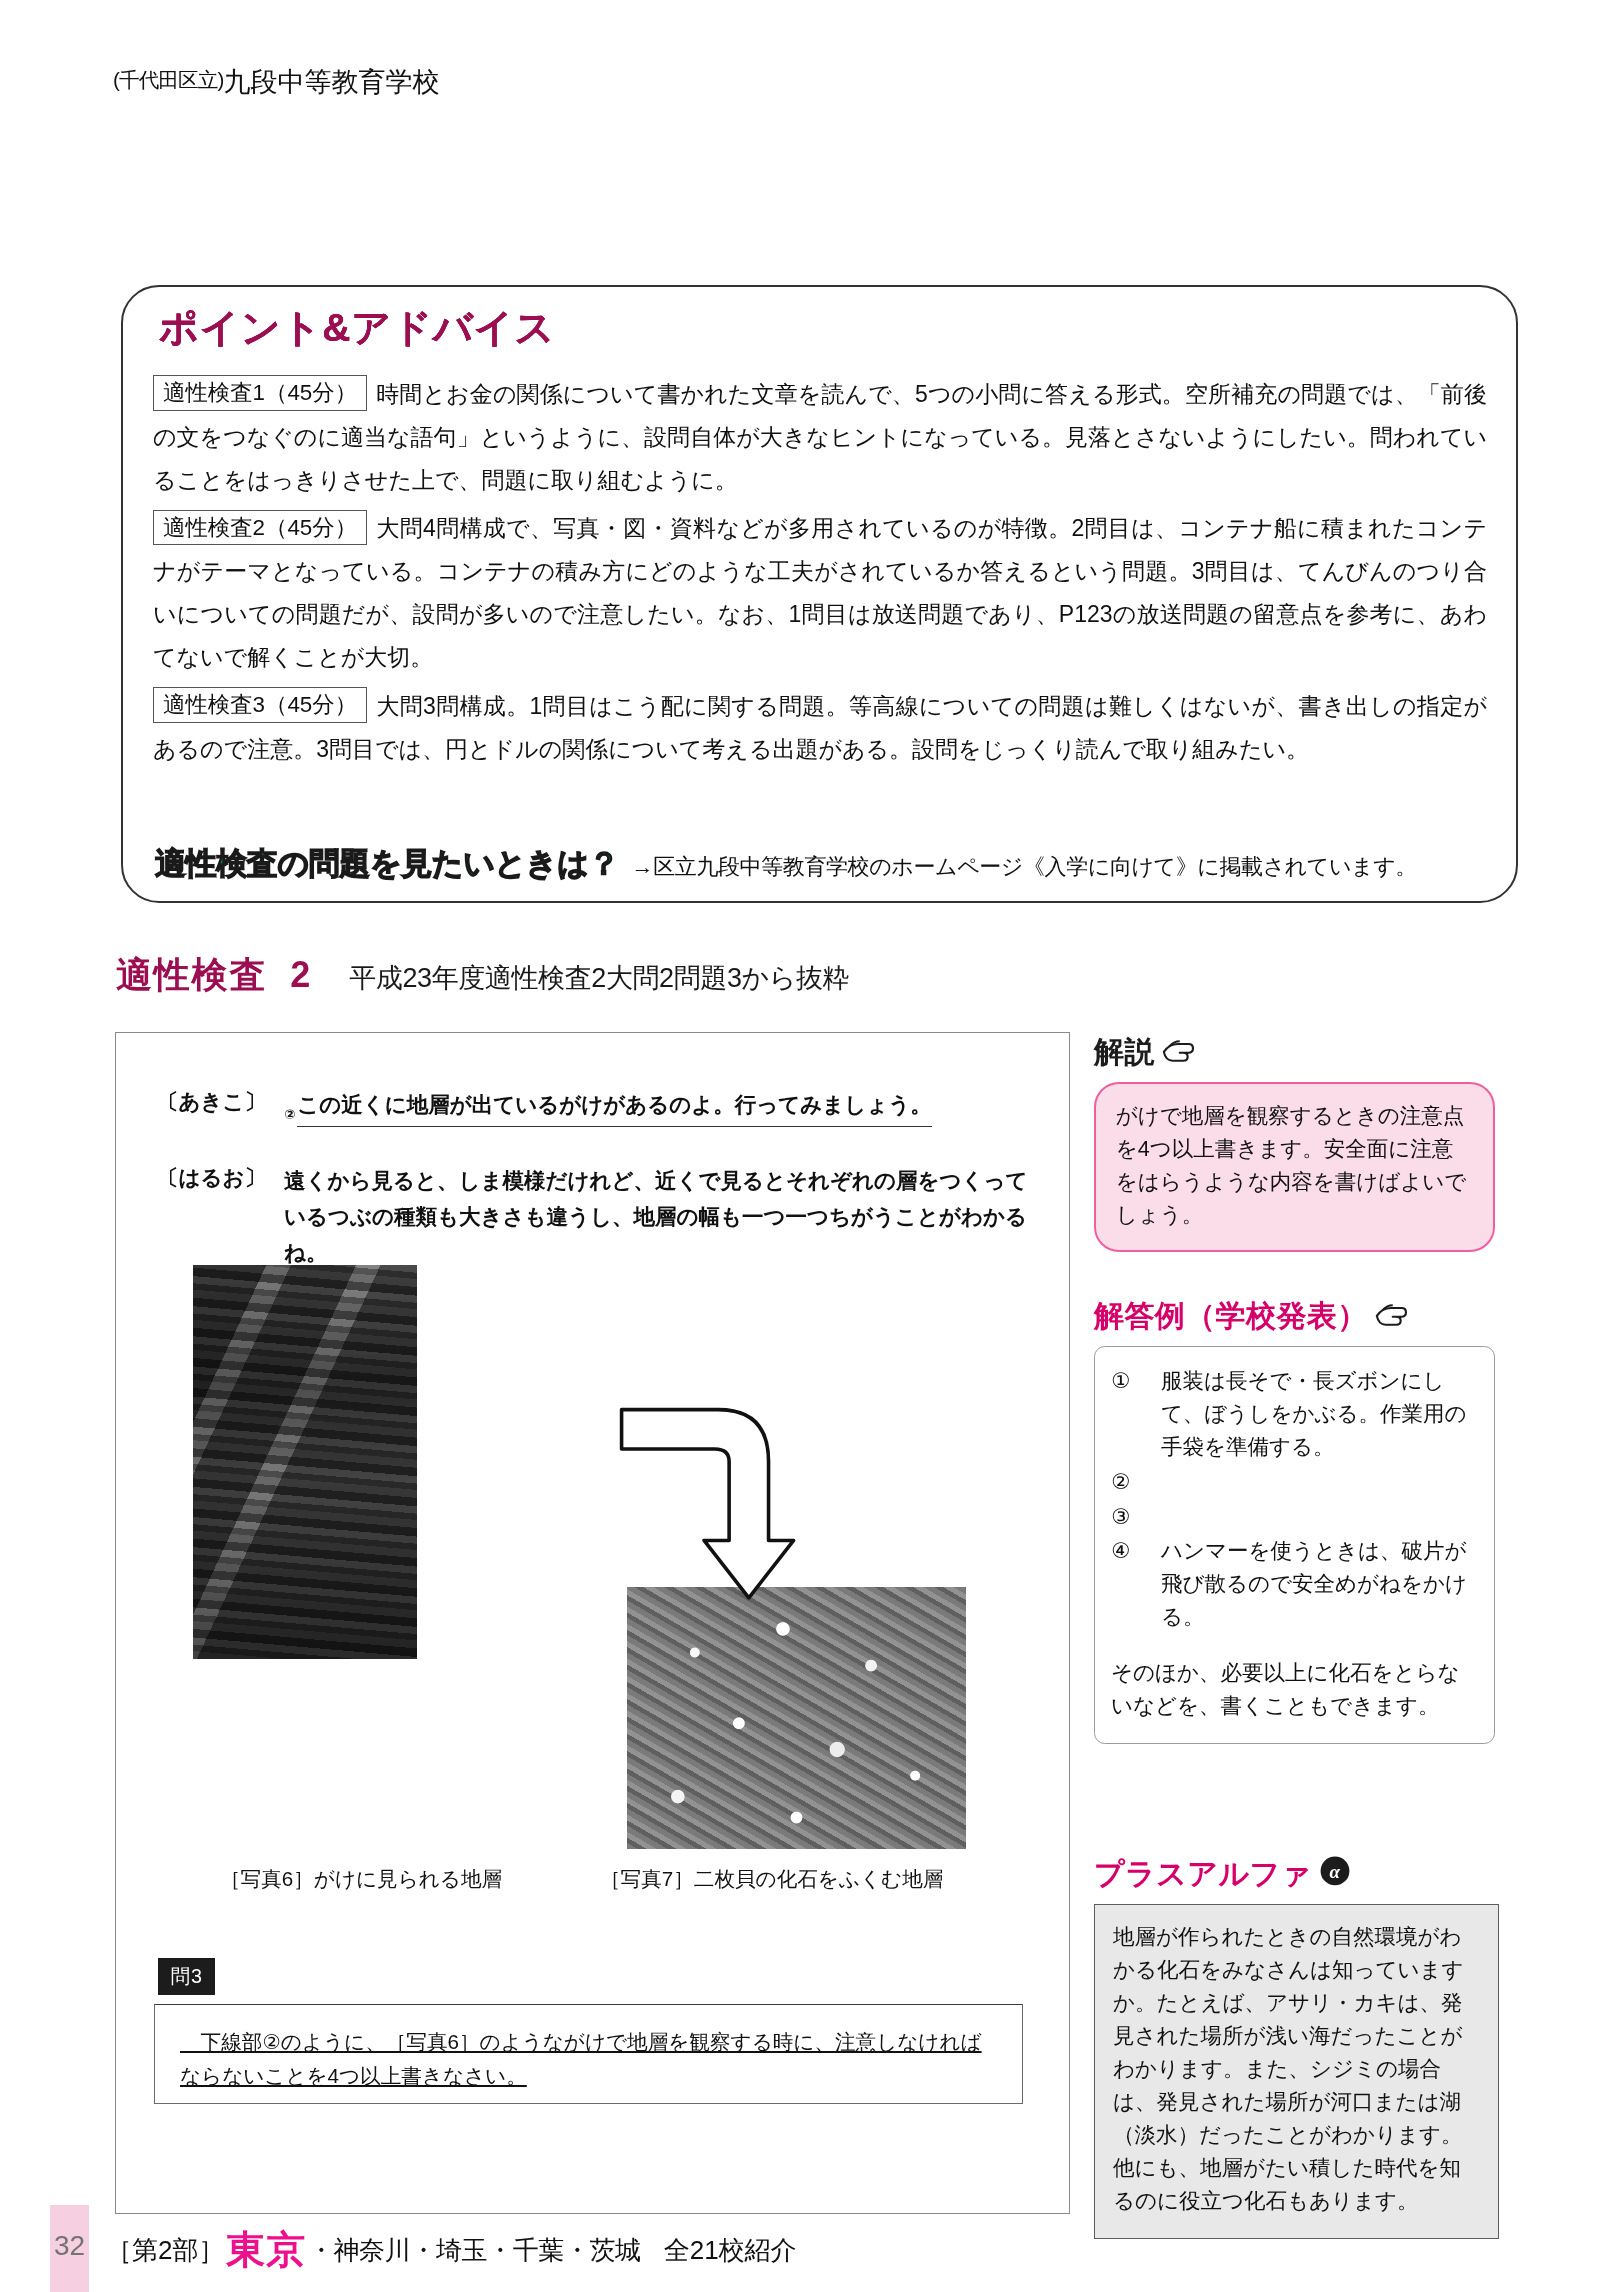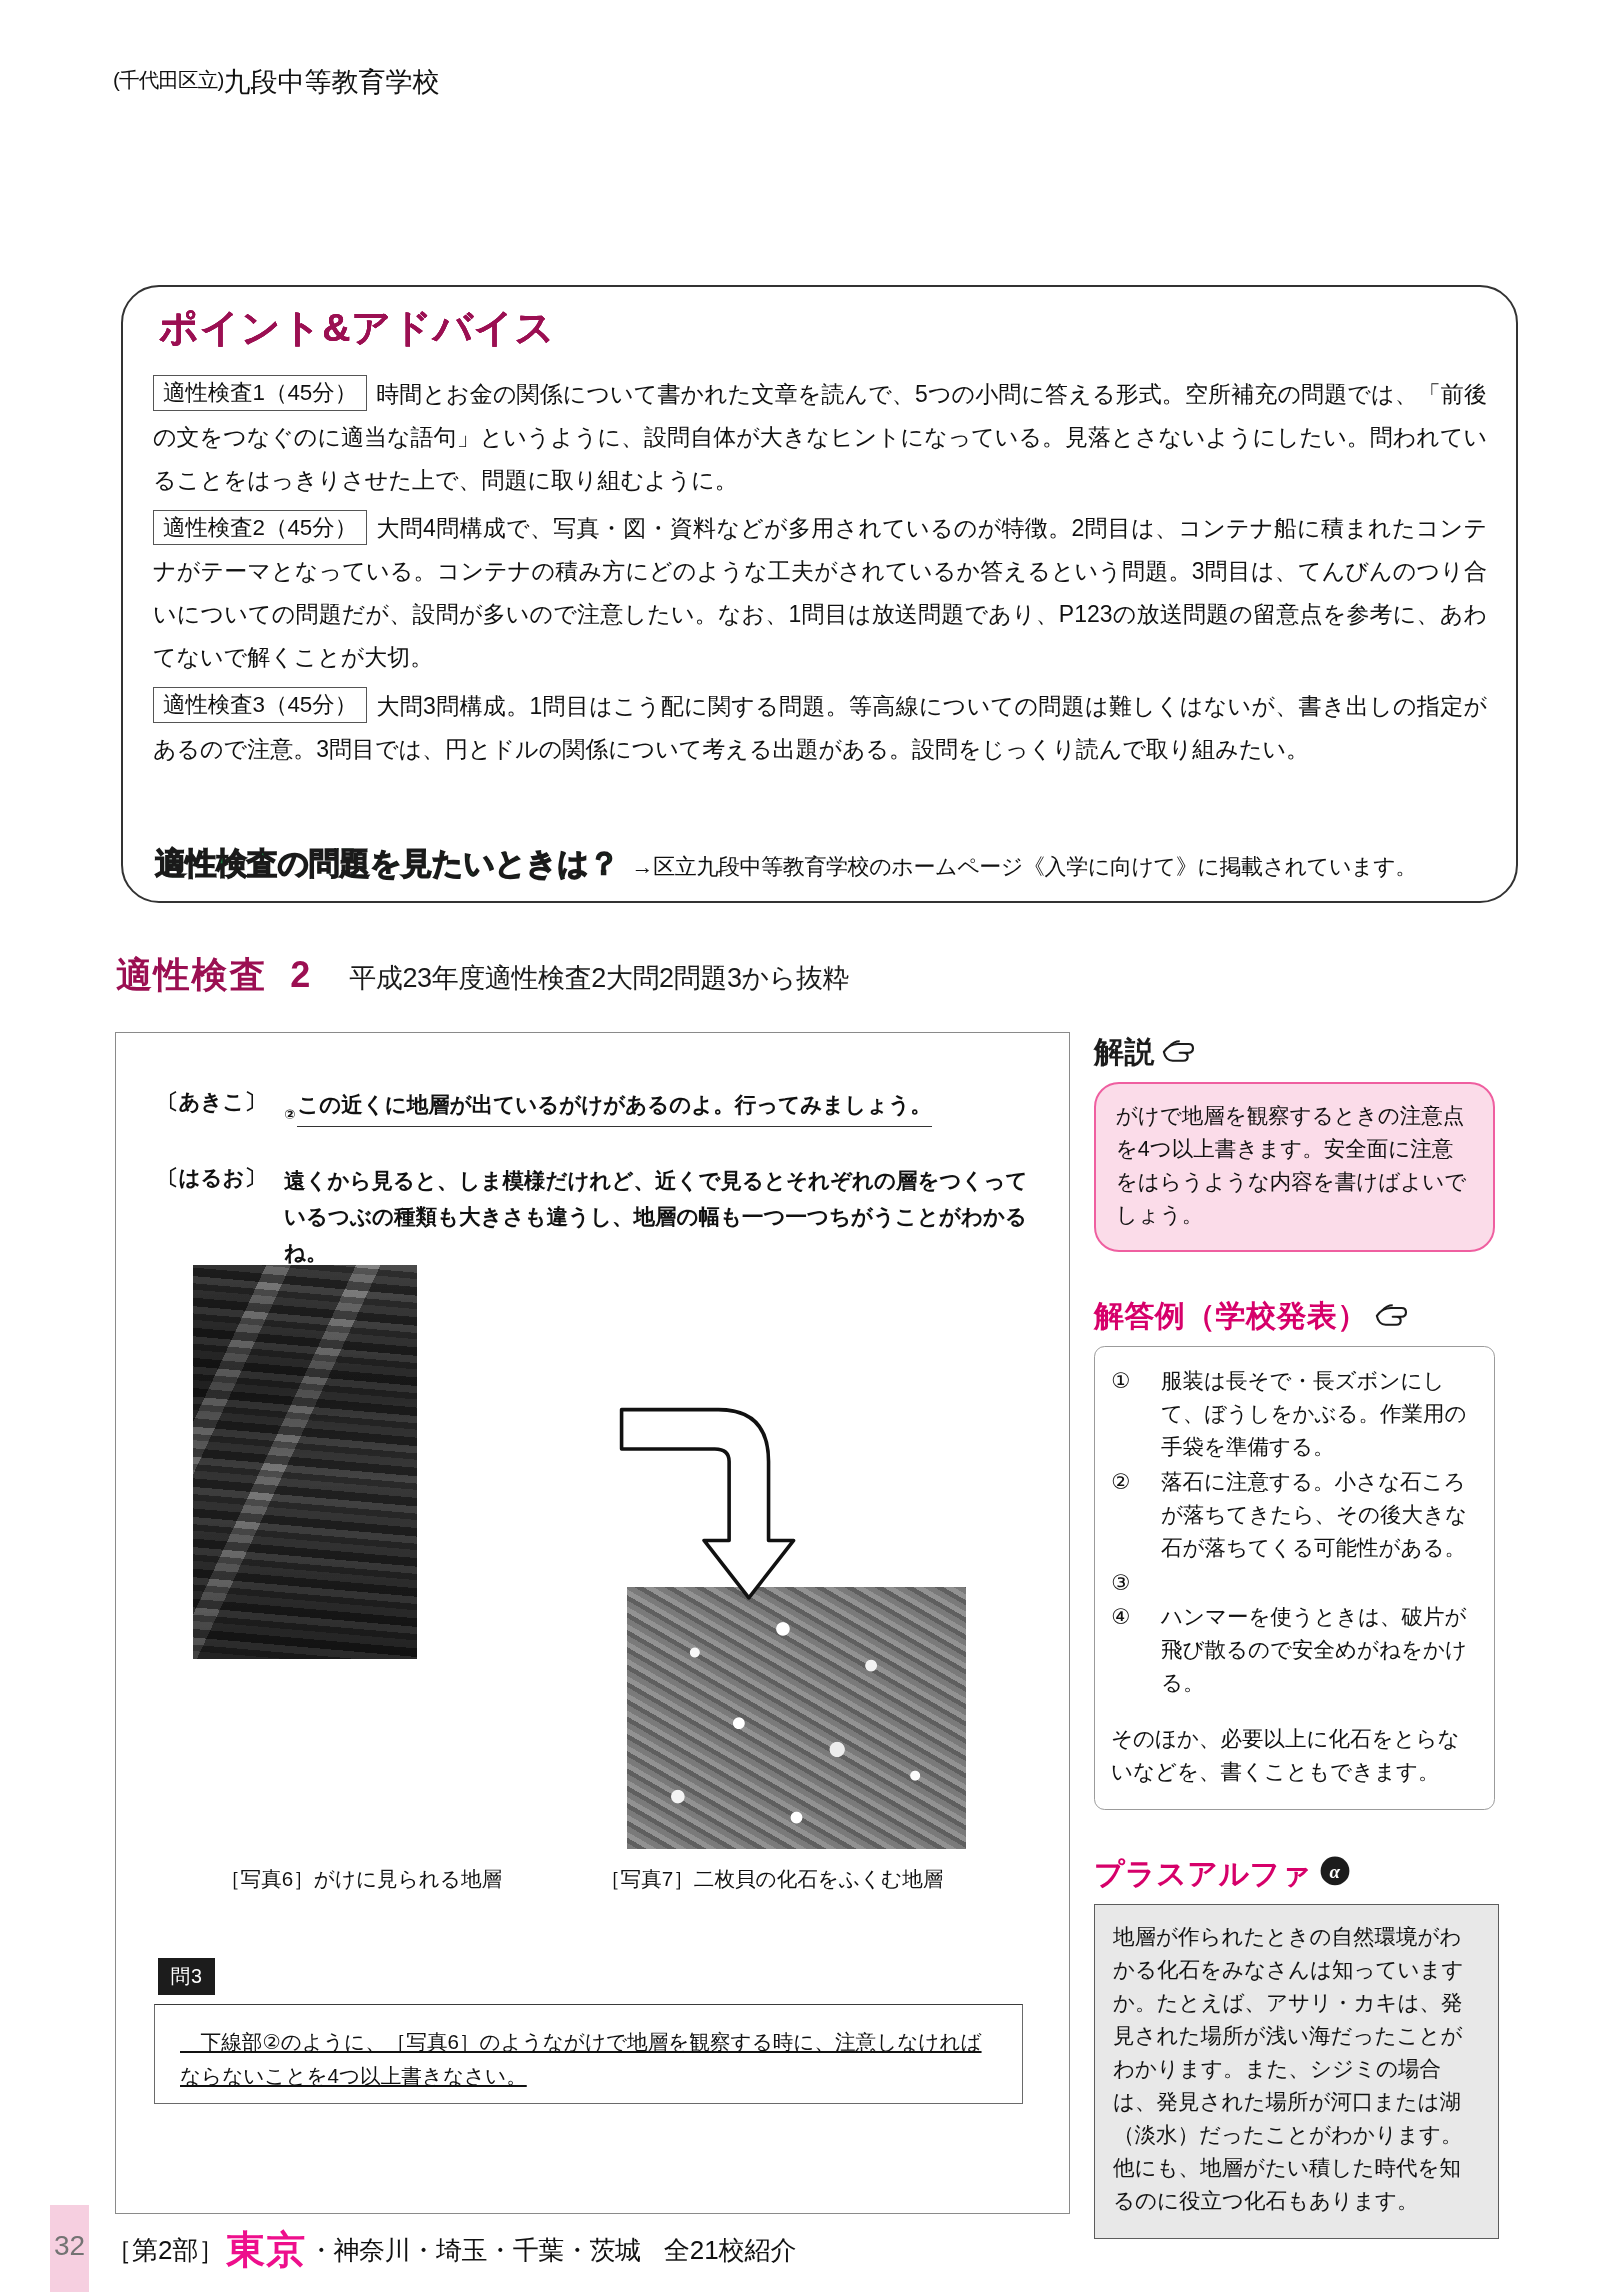--- a/index.html
+++ b/index.html
@@ -313,21 +313,20 @@
           </svg>
       </span>
     </div>
     <div class="answer-box">
       <div class="ans-item">
         <div class="ans-num">①</div>
         <div class="ans-txt">服装は長そで・長ズボンにして、ぼうしをかぶる。作業用の手袋を準備する。</div>
       </div>
       <div class="ans-item">
         <div class="ans-num">②</div>
-        <div class="ans-txt">落石に注意する。小さな石ころが落ちてきたら、その後大きな石が落ちてくる可能性がある。</div>
       </div>
       <div class="ans-item">
         <div class="ans-num">③</div>
       </div>
       <div class="ans-item">
         <div class="ans-num">④</div>
         <div class="ans-txt">ハンマーを使うときは、破片が飛び散るので安全めがねをかける。</div>
       </div>
       <div class="ans-note">そのほか、必要以上に化石をとらないなどを、書くこともできます。</div>
     </div>

